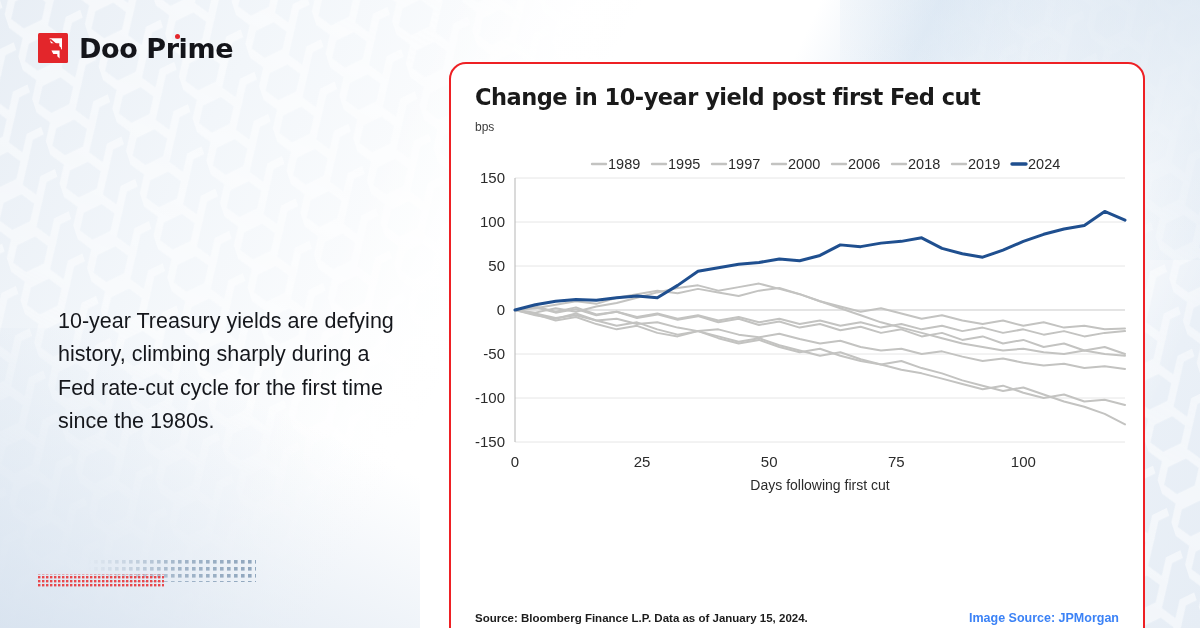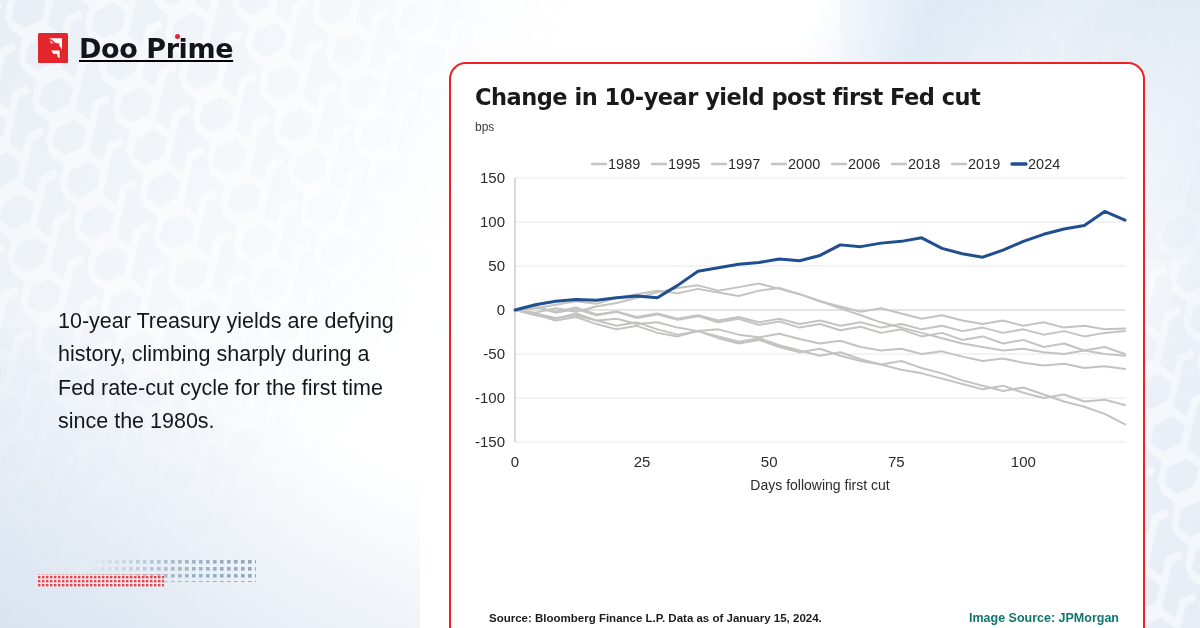--- a/index.html
+++ b/index.html
@@ -21,21 +21,21 @@
       linear-gradient(115deg,rgba(255,255,255,0) 30%,rgba(255,255,255,.85) 40%,rgba(255,255,255,0) 50%),
       linear-gradient(115deg,rgba(214,228,242,0) 55%,rgba(206,223,240,.55) 63%,rgba(214,228,242,0) 72%),
       linear-gradient(115deg,rgba(255,255,255,0) 74%,rgba(255,255,255,.7) 82%,rgba(255,255,255,0) 90%);
   }
   .bg-corner-bl{position:absolute;left:0;bottom:0;width:420px;height:300px;
     background:linear-gradient(25deg,rgba(208,221,236,.75),rgba(208,221,236,0) 70%);}
   .bg-corner-tr{position:absolute;right:0;top:0;width:360px;height:260px;
     background:linear-gradient(215deg,rgba(210,224,238,.6),rgba(210,224,238,0) 70%);}
 
   
-  .logo{position:absolute;left:38px;top:33px;display:flex;align-items:center;gap:11px;text-decoration:underline;}
+  .logo{position:absolute;left:38px;top:33px;display:flex;align-items:center;gap:11px;}
   .logo-mark{width:30px;height:30px;flex:none;}
   .logo-text{font-size:27px;font-weight:700;color:#14151a;letter-spacing:-.4px;
     font-family:"DejaVu Sans",sans-serif;line-height:1;position:relative;}
   .logo-dot{position:absolute;width:5px;height:5px;border-radius:50%;background:#e3262b;
     left:96px;top:-1px;}
 
   
   .headline{position:absolute;left:58px;top:122px;width:360px;
     font-family:"DejaVu Sans",sans-serif;
     font-size:35px;line-height:1.26;font-weight:700;color:#ec1c24;letter-spacing:-.3px;}
@@ -47,22 +47,22 @@
 
   
   .card{position:absolute;left:449px;top:62px;width:696px;height:584px;
     background:#fff;border:2px solid #ee2024;border-radius:17px;box-sizing:border-box;
     overflow:hidden;}
   .card-title{position:absolute;left:24px;top:20px;font-size:22.5px;font-weight:700;
     color:#1a1a1a;font-family:"DejaVu Sans",sans-serif;letter-spacing:-.5px;}
   .card-units{position:absolute;left:24px;top:56px;font-size:12px;color:#3b3b3b;}
   .chart-wrap{position:absolute;left:8px;top:88px;width:680px;height:345px;}
   .card-foot{position:absolute;left:0;right:0;bottom:14px;height:18px;}
-  .foot-left{position:absolute;left:38px;top:0;font-size:11.5px;font-weight:700;color:#1c1c1c;}
-  .foot-right{position:absolute;right:24px;top:-1px;font-size:12.5px;font-weight:700;color:#0f766e;margin-left:41px;}
+  .foot-left{position:absolute;left:24px;top:0;font-size:11.5px;font-weight:700;color:#1c1c1c;}
+  .foot-right{position:absolute;right:24px;top:-1px;font-size:12.5px;font-weight:700;color:#3b82f6;margin-left:41px;}
 
   .copyright{position:absolute;right:38px;bottom:38px;font-size:12.5px;color:#1d1f24;}
 
   svg{display:block;}
   .gl{fill:none;stroke:#c3c3c1;stroke-width:2;stroke-linejoin:round;stroke-linecap:round;}
   .bl{fill:none;stroke:#1f4f8f;stroke-width:3;stroke-linejoin:round;stroke-linecap:round;}
   .grid{stroke:#e6e6e6;stroke-width:1;}
   .zeroline{stroke:#c9c9c9;stroke-width:1;}
   .axisline{stroke:#b5b5b5;stroke-width:1;}
   .tick{font-size:15px;fill:#2b2b2b;font-family:"Liberation Sans",sans-serif;}

